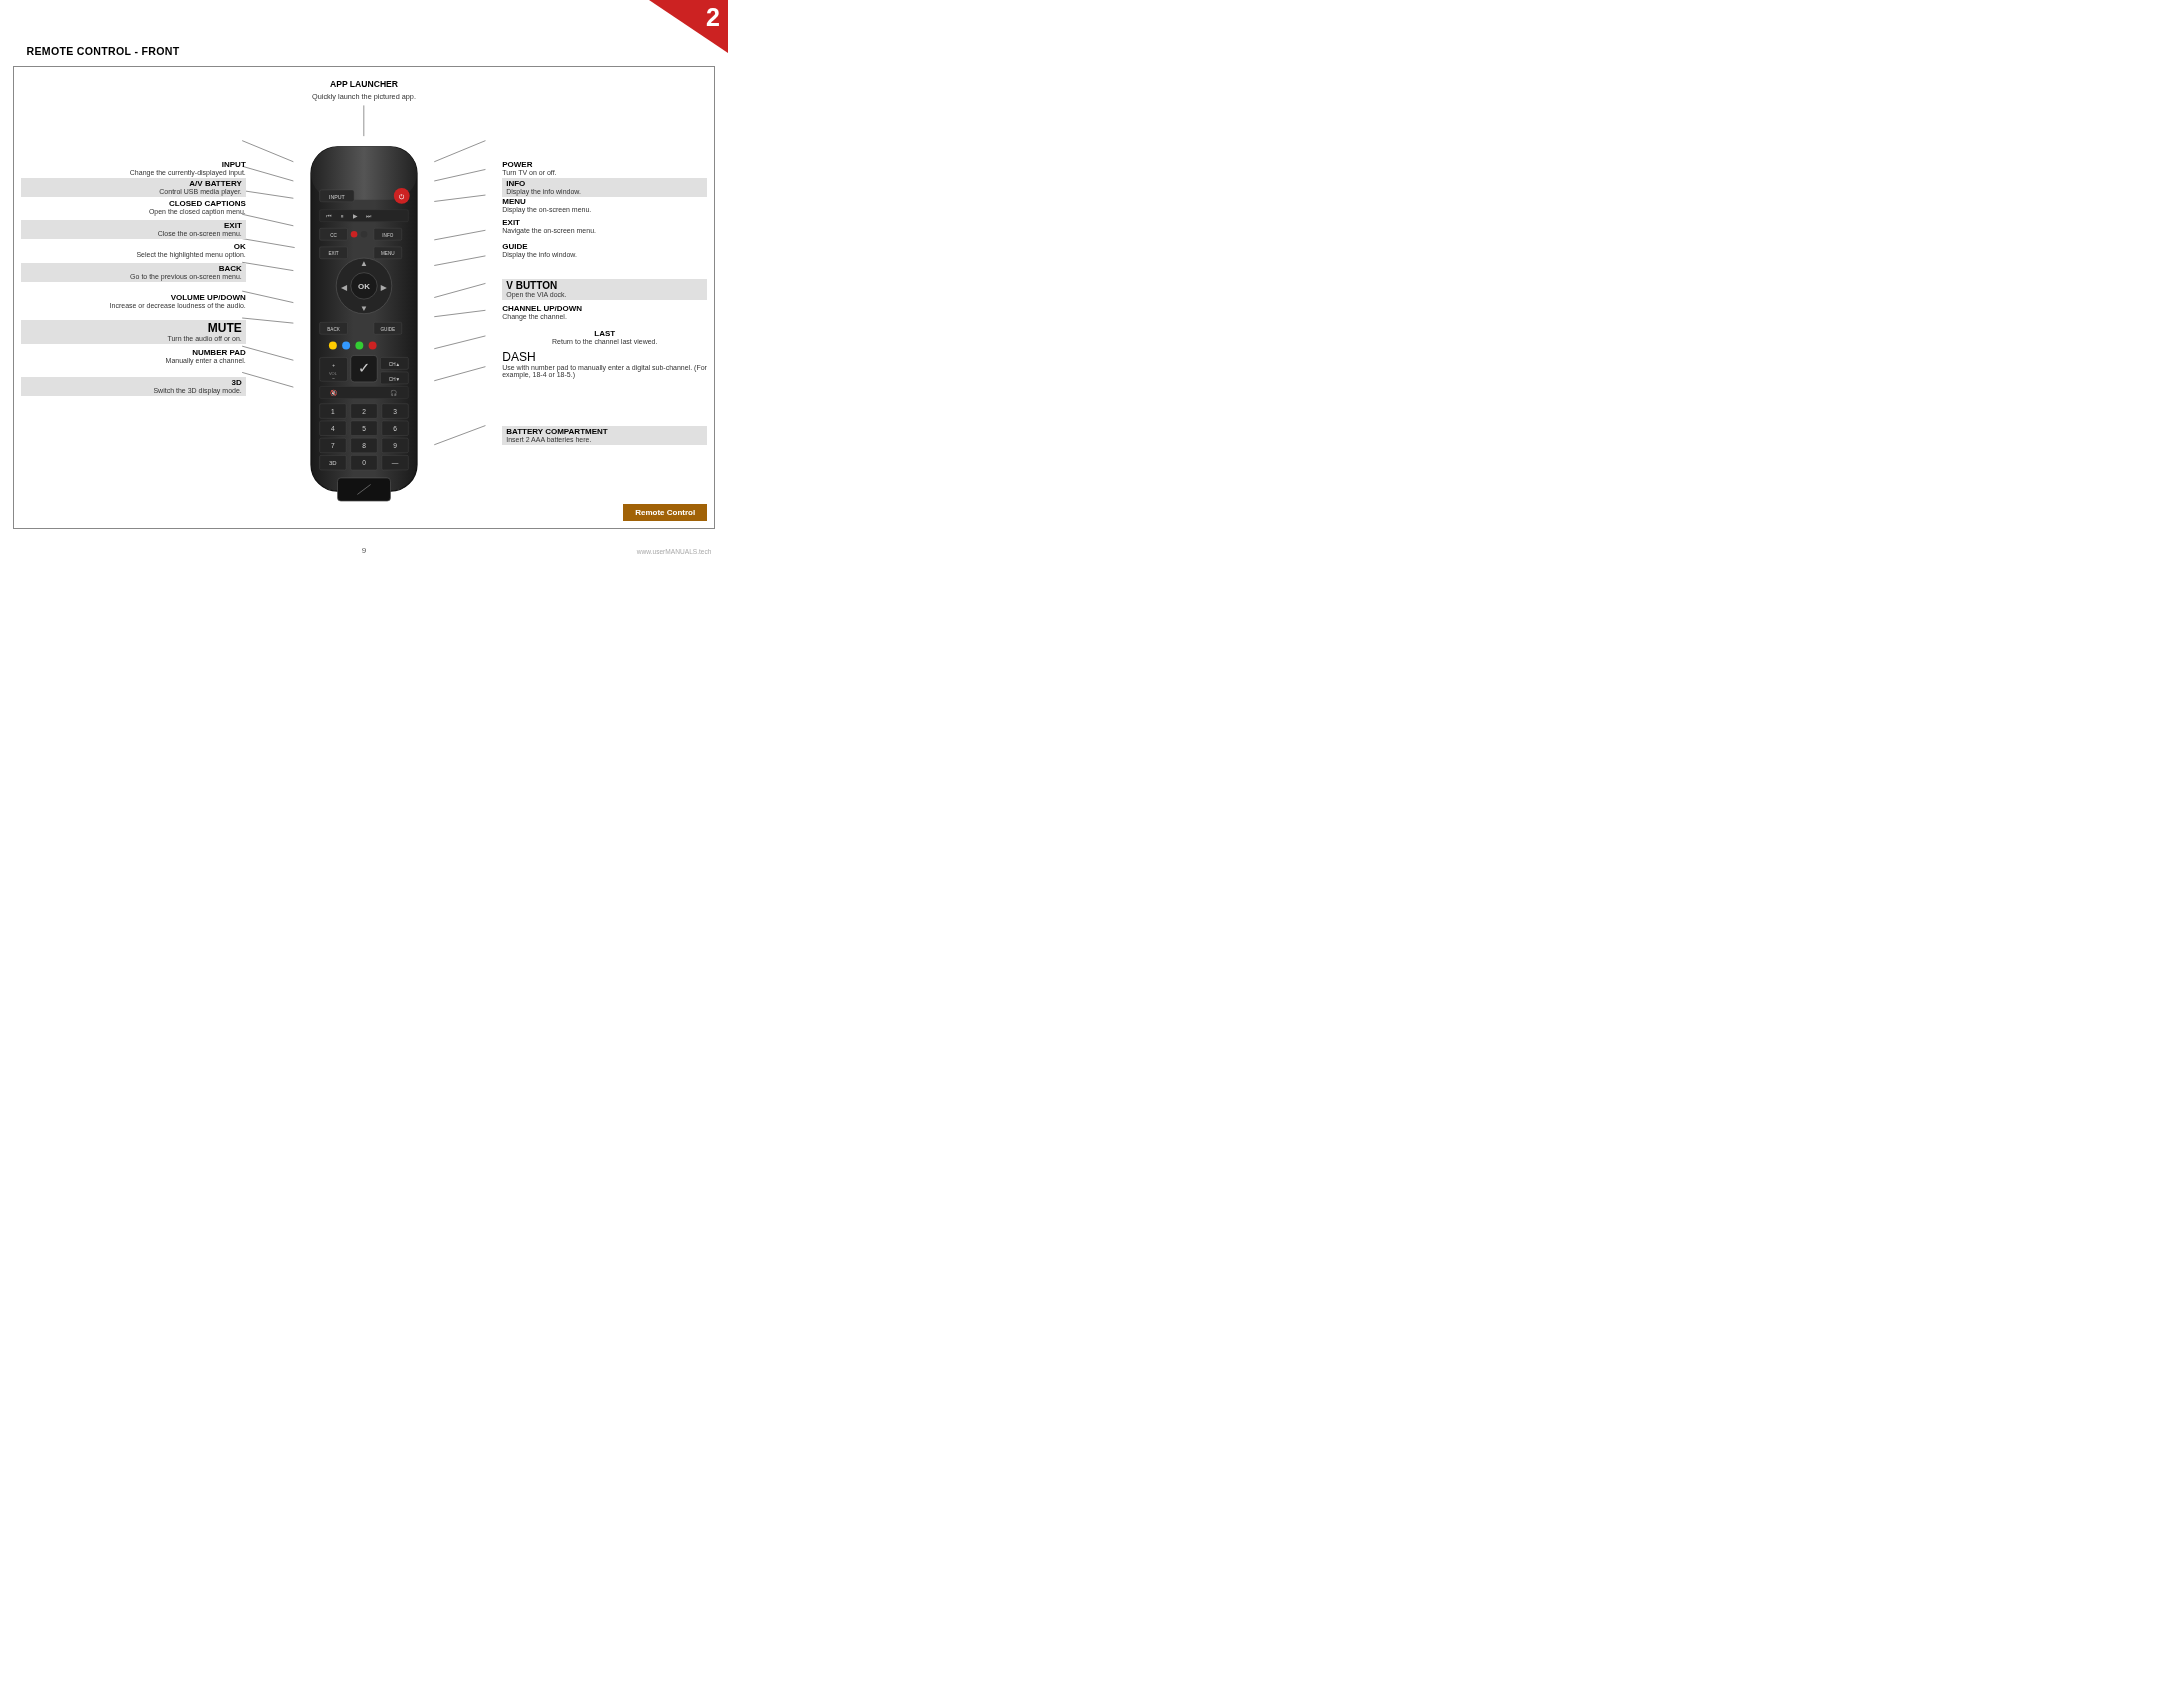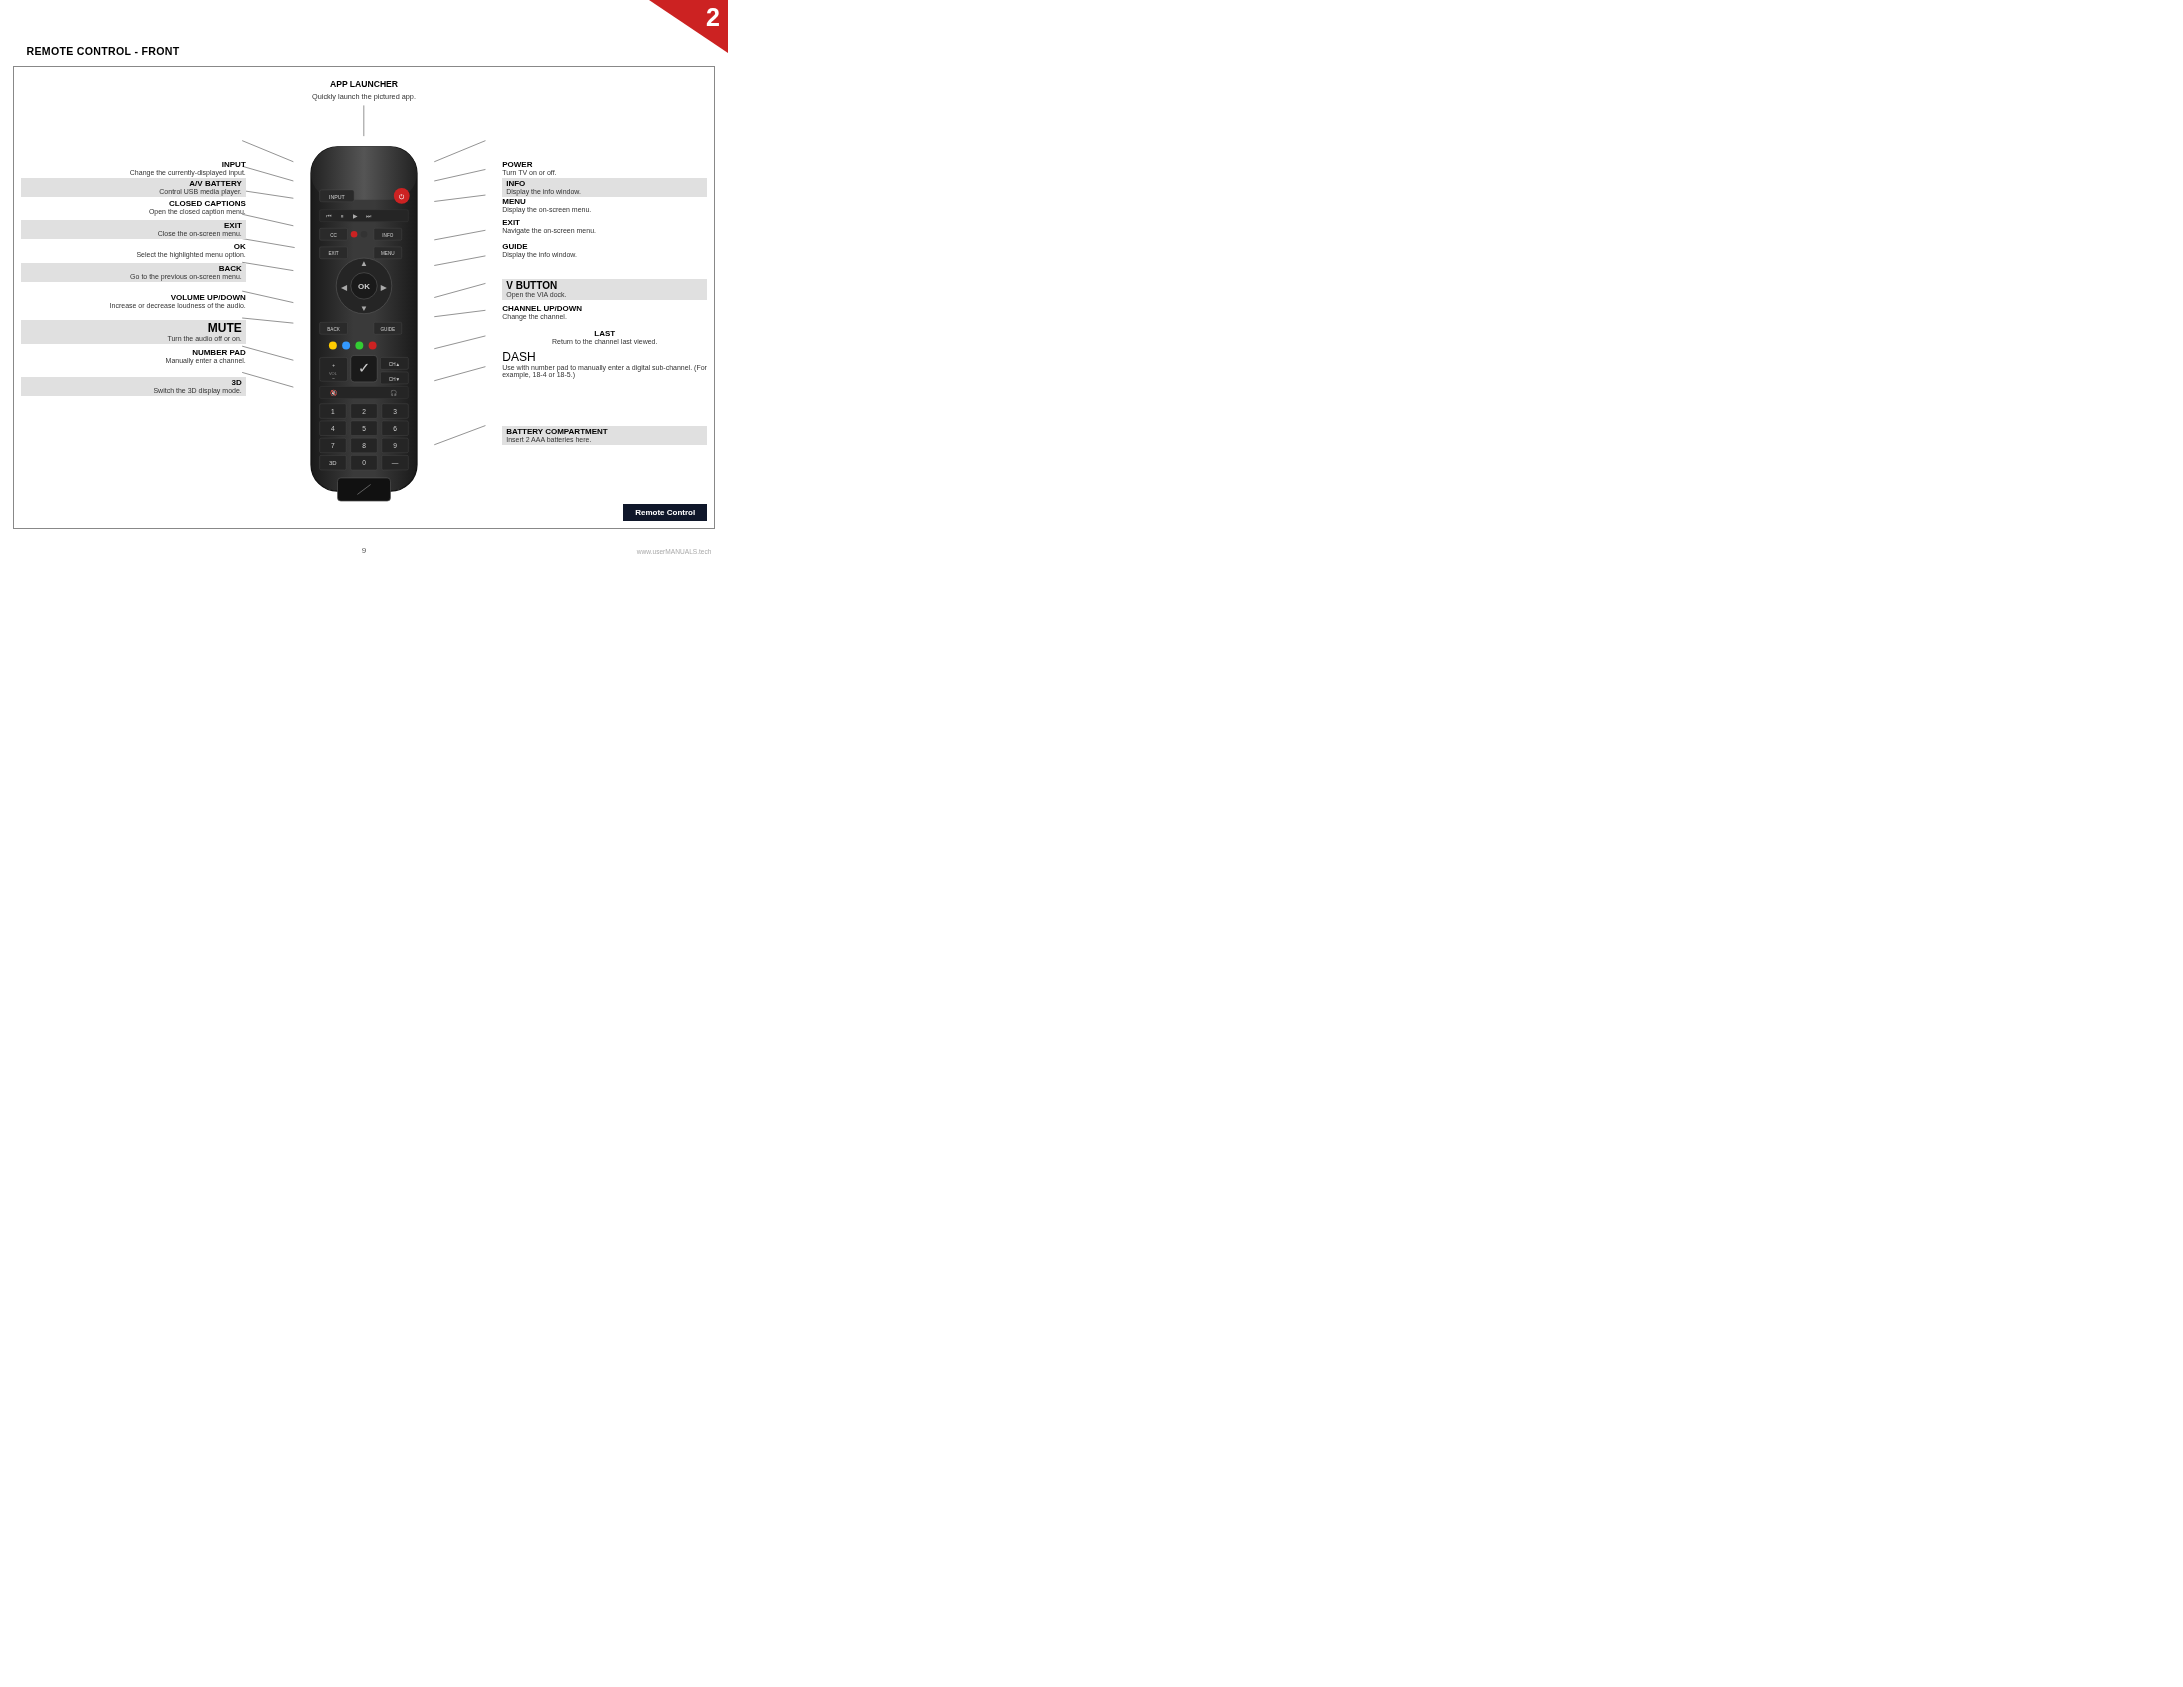--- a/index.html
+++ b/index.html
@@ -353,21 +353,21 @@
     <div style="position:absolute; top:283px; right:6.6px; width:205px; text-align:left;">
       <span class="title" style="font-weight:normal; font-size:12px; font-family:Arial; display:block;">DASH</span>
       <span style="font-size:7px; font-family:Arial; color:#333; display:block;">Use with number pad to manually enter a digital sub-channel. (For example, 18-4 or 18-5.)</span>
     </div>
 
     <div style="position:absolute; top:359px; right:6.6px; width:205px; text-align:left; background:#e0e0e0; padding:1.3px 4px;">
       <span class="title" style="font-weight:bold; font-size:8px; font-family:Arial; display:block;">BATTERY COMPARTMENT</span>
       <span style="font-size:7px; font-family:Arial; color:#333; display:block;">Insert 2 AAA batteries here.</span>
     </div>
 
-    <div style="position:absolute; bottom:6.6px; right:6.6px; background:#0f172a; color:#fff; font-size:8px; font-weight:bold; padding:4px 12px; font-family:Arial;">Remote Control</div>
+    <div style="position:absolute; bottom:6.6px; right:6.6px; background:#a16207; color:#fff; font-size:8px; font-weight:bold; padding:4px 12px; font-family:Arial;">Remote Control</div>
 
   </div>
 </div>
 
 <div style="position:absolute; bottom:6.6px; left:50%; transform:translateX(-50%); font-size:8px; color:#555; font-family:Arial;">9</div>
 
 <div style="position:absolute; bottom:6.6px; right:16.5px; font-size:6.6px; color:#aaa; font-family:Arial;">www.userMANUALS.tech</div>
 
 
 </body></html>

